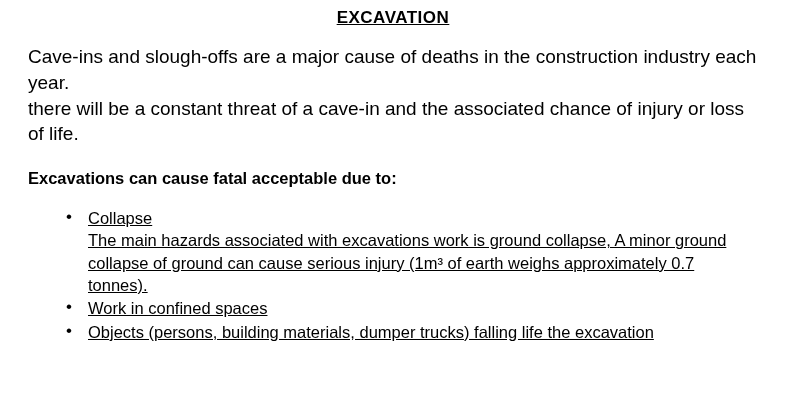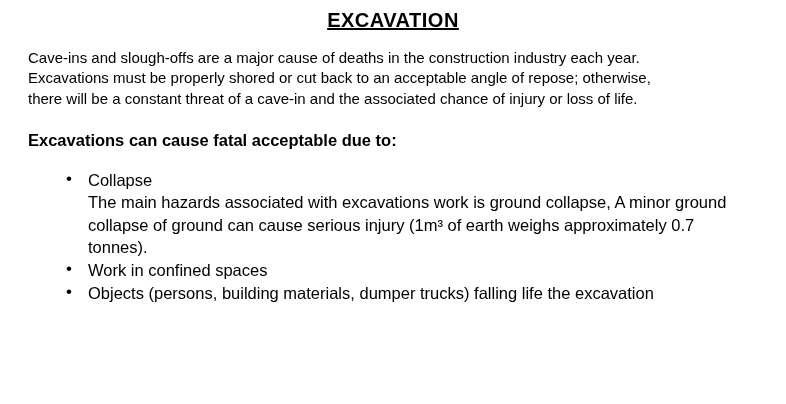--- a/index.html
+++ b/index.html
@@ -16,31 +16,31 @@
   }
   .page {
     width: 786px;
     height: 404px;
     position: relative;
     box-sizing: border-box;
     padding: 0 28px;
   }
   .doc-title {
     text-align: center;
-    font-size: 20px;
+    font-size: 17px;
     font-weight: bold;
     text-decoration: underline;
     letter-spacing: 0.5px;
     margin: 6px 0 0 0;
     padding-top: 2px;
     line-height: 1.2;
   }
   .intro {
     margin-top: 16px;
-    font-size: 15px;
+    font-size: 19px;
     line-height: 1.35;
   }
   .intro p {
     margin: 0;
   }
   .subhead {
     margin-top: 20px;
     font-size: 16.5px;
     font-weight: bold;
     line-height: 1.35;
@@ -59,32 +59,32 @@
   }
   ul.bullets > li::before {
     content: "\2022";
     position: absolute;
     left: -22px;
     top: -1px;
     font-size: 17px;
   }
   .li-sub {
     display: block;
+    text-decoration: underline;
   }
 </style>
 </head>
 <body>
 
 <div class="page">
 
   <h1 class="doc-title">EXCAVATION</h1>
 
   <div class="intro">
     <p>Cave-ins and slough-offs are a major cause of deaths in the construction industry each year.</p>
-    <p>Excavations must be properly shored or cut back to an acceptable angle of repose; otherwise,</p>
     <p>there will be a constant threat of a cave-in and the associated chance of injury or loss of life.</p>
   </div>
 
   <div class="subhead">Excavations can cause fatal acceptable due to:</div>
 
   <ul class="bullets">
     <li>
       <span class="li-sub">Collapse</span>
       <span class="li-sub">The main hazards associated with excavations work is ground collapse, A minor ground collapse of ground can cause serious injury (1m³ of earth weighs approximately 0.7 tonnes).</span>
     </li>

